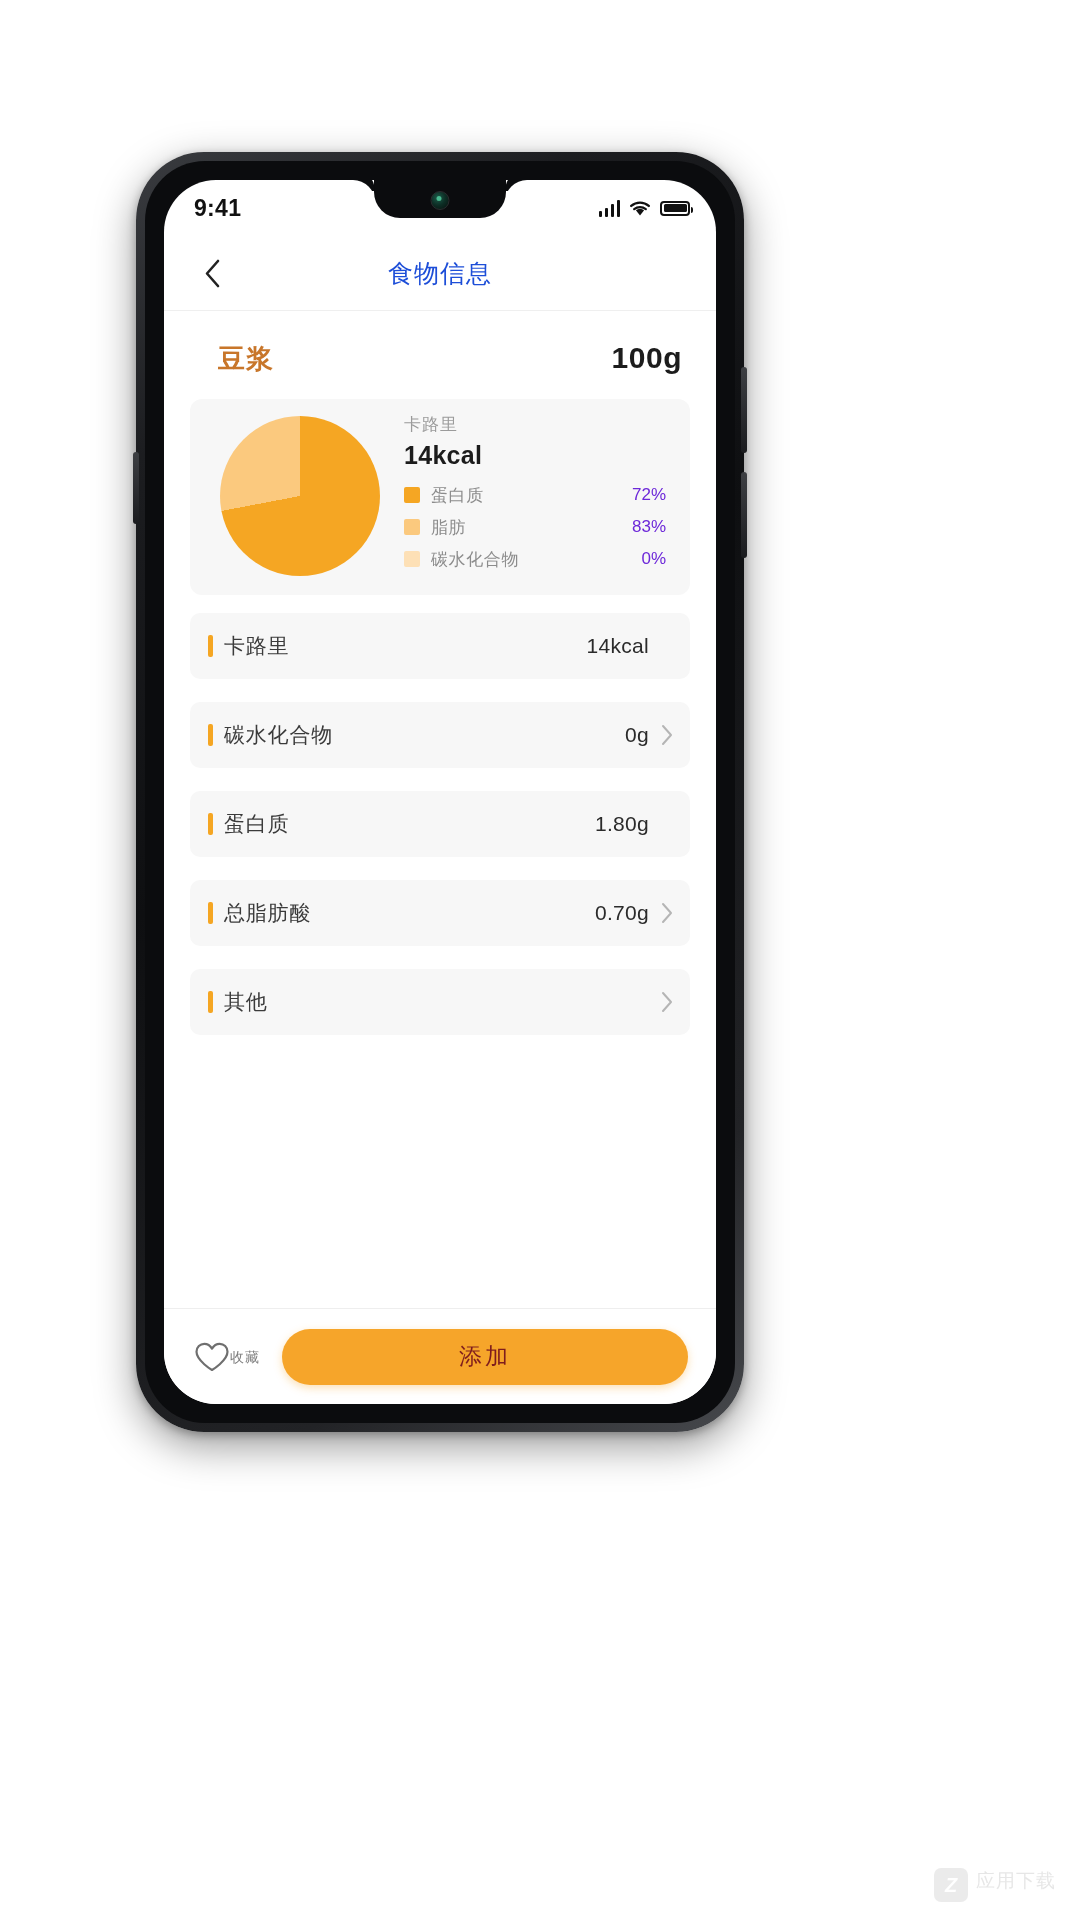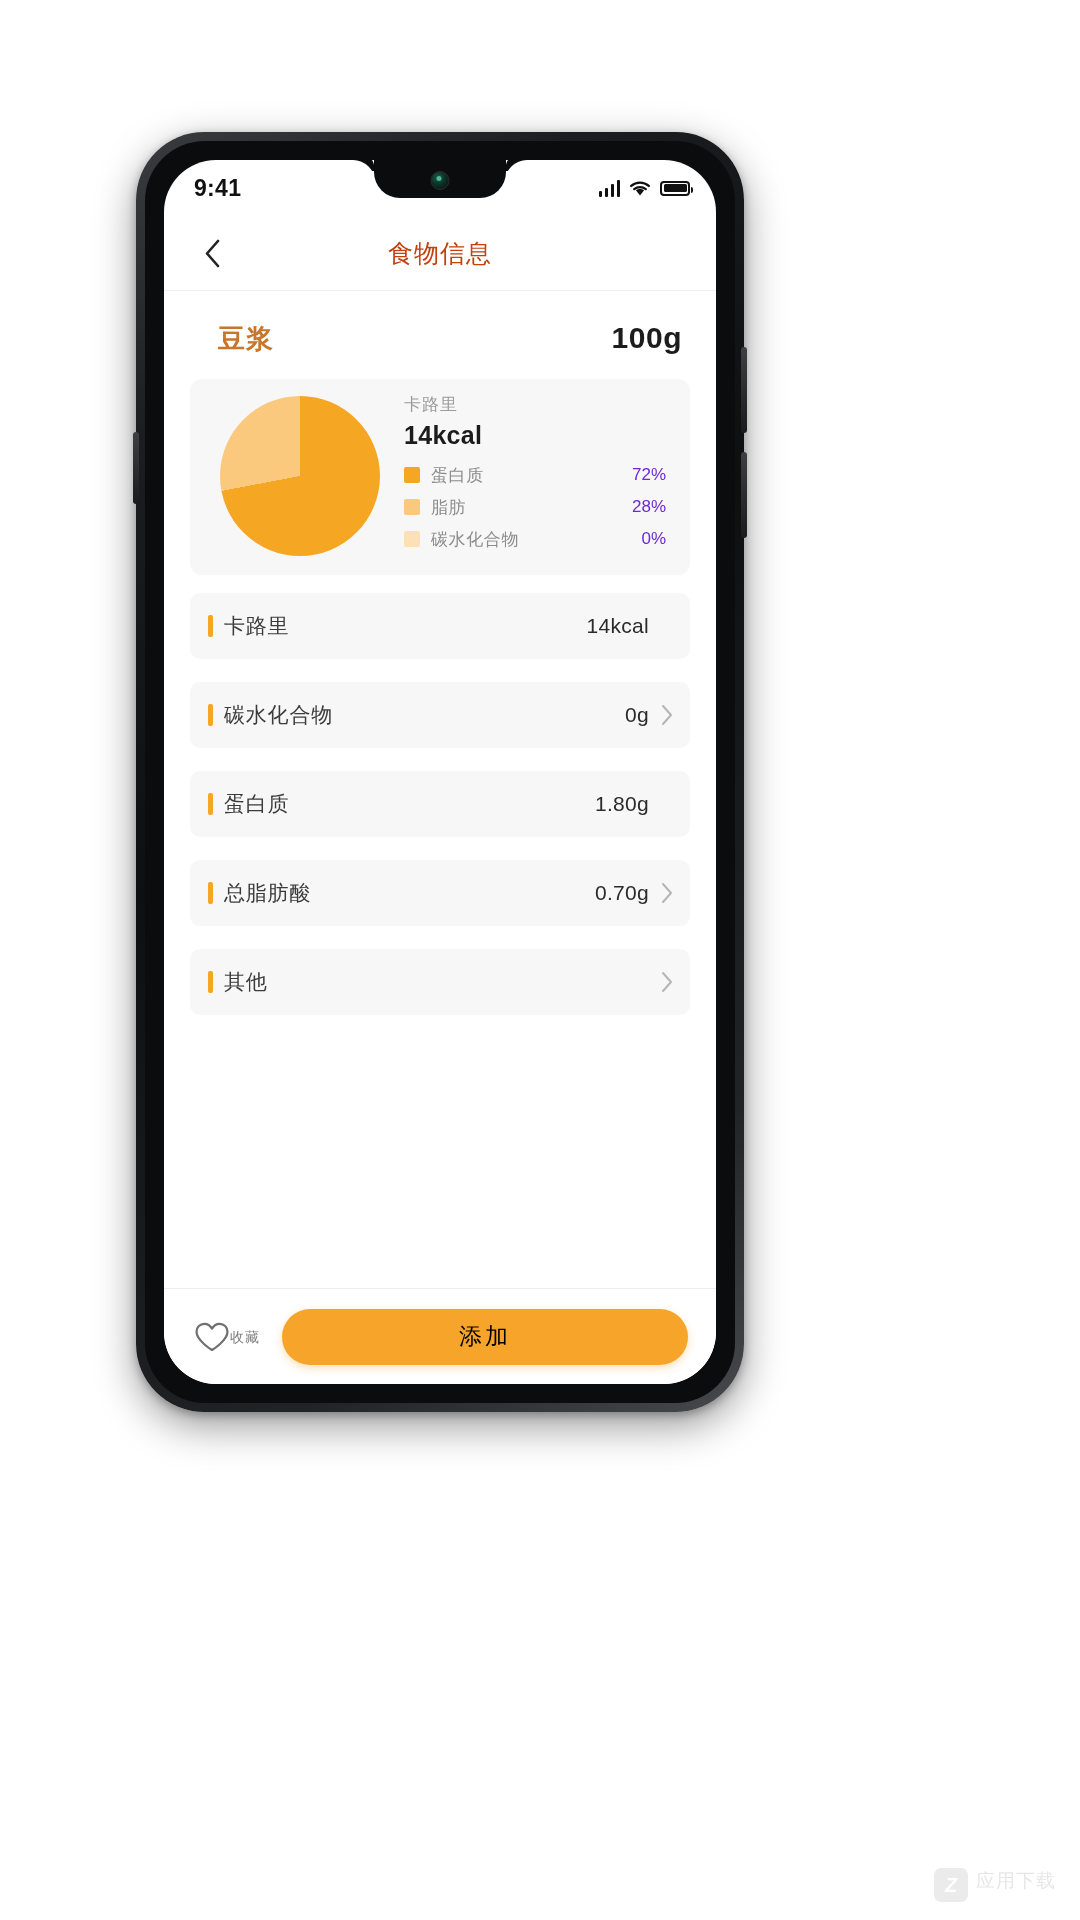--- a/index.html
+++ b/index.html
@@ -7,21 +7,21 @@
   body {
     background:#ffffff;
     font-family:"Liberation Sans","DejaVu Sans",sans-serif;
     position:relative;
     overflow:hidden;
   }
 
   
   #phone-frame{
     position:absolute;
-    left:136px; top:132px;
+    left:136px; top:152px;
     width:608px; height:1280px;
     border-radius:68px;
     background:linear-gradient(145deg,#3a3c40 0%,#1c1d20 18%,#0e0f11 45%,#222326 82%,#47494d 100%);
     box-shadow:0 14px 42px rgba(0,0,0,.40), 0 3px 10px rgba(0,0,0,.28);
   }
   #phone-inner-bezel{
     position:absolute; left:9px; top:9px; right:9px; bottom:9px;
     border-radius:60px;
     background:#0b0c0e;
   }
@@ -98,21 +98,21 @@
     position:relative; height:74px;
     display:flex; align-items:center; padding:0 28px;
     background:#fff;
   }
   #back-button{
     width:40px; height:40px; display:flex; align-items:center; justify-content:center;
     cursor:pointer;
   }
   #nav-title{
     position:absolute; left:0; right:0; text-align:center;
-    font-size:25px; font-weight:500; color:#c2410c; letter-spacing:1px;
+    font-size:25px; font-weight:500; color:#1d4ed8; letter-spacing:1px;
     pointer-events:none;
   }
   #nav-divider{ height:1px; background:#efefef; }
 
   
   #content{
     height:calc(100% - 56px - 74px - 1px - 96px);
     background:#fff;
     overflow:hidden;
     position:relative;
@@ -170,21 +170,21 @@
     height:96px; border-top:1px solid #eeeeee; background:#fff;
     display:flex; align-items:center; padding:0 28px 0 30px; gap:22px;
   }
   #fav-button{
     display:flex; flex-direction:row; align-items:center; justify-content:flex-end;
     width:66px; cursor:pointer;
   }
   #fav-label{ font-size:14px; color:#7d7d7d; margin-top:3px; letter-spacing:1px;}
   #add-button{
     flex:1; height:56px; border-radius:28px;
-    background:#f6a52a; color:#000000;
+    background:#f6a52a; color:#7f1d1d;
     display:flex; align-items:center; justify-content:center;
     font-size:23px; letter-spacing:3px; font-weight:500;
     box-shadow:0 3px 8px rgba(246,165,42,.35);
     cursor:pointer; border:none;
   }
 
   
   #watermark{
     position:absolute; right:24px; bottom:18px;
     display:flex; align-items:flex-start; gap:8px; opacity:.5;
@@ -259,21 +259,21 @@
             <div id="cal-value">14kcal</div>
             <div id="legend-list">
                 <div class="legend-row">
                   <span class="legend-swatch" style="background: rgb(245, 166, 35);"></span>
        <span class="legend-name">蛋白质</span>
        <span class="legend-pct">72%</span>
                 </div>
                 <div class="legend-row">
                   <span class="legend-swatch" style="background: rgb(251, 201, 126);"></span>
        <span class="legend-name">脂肪</span>
-       <span class="legend-pct">28%</span>
+       <span class="legend-pct">83%</span>
                 </div>
                 <div class="legend-row">
                   <span class="legend-swatch" style="background: rgb(253, 224, 182);"></span>
        <span class="legend-name">碳水化合物</span>
        <span class="legend-pct">0%</span>
                 </div>
               </div>
           </div>
         </div>
 

